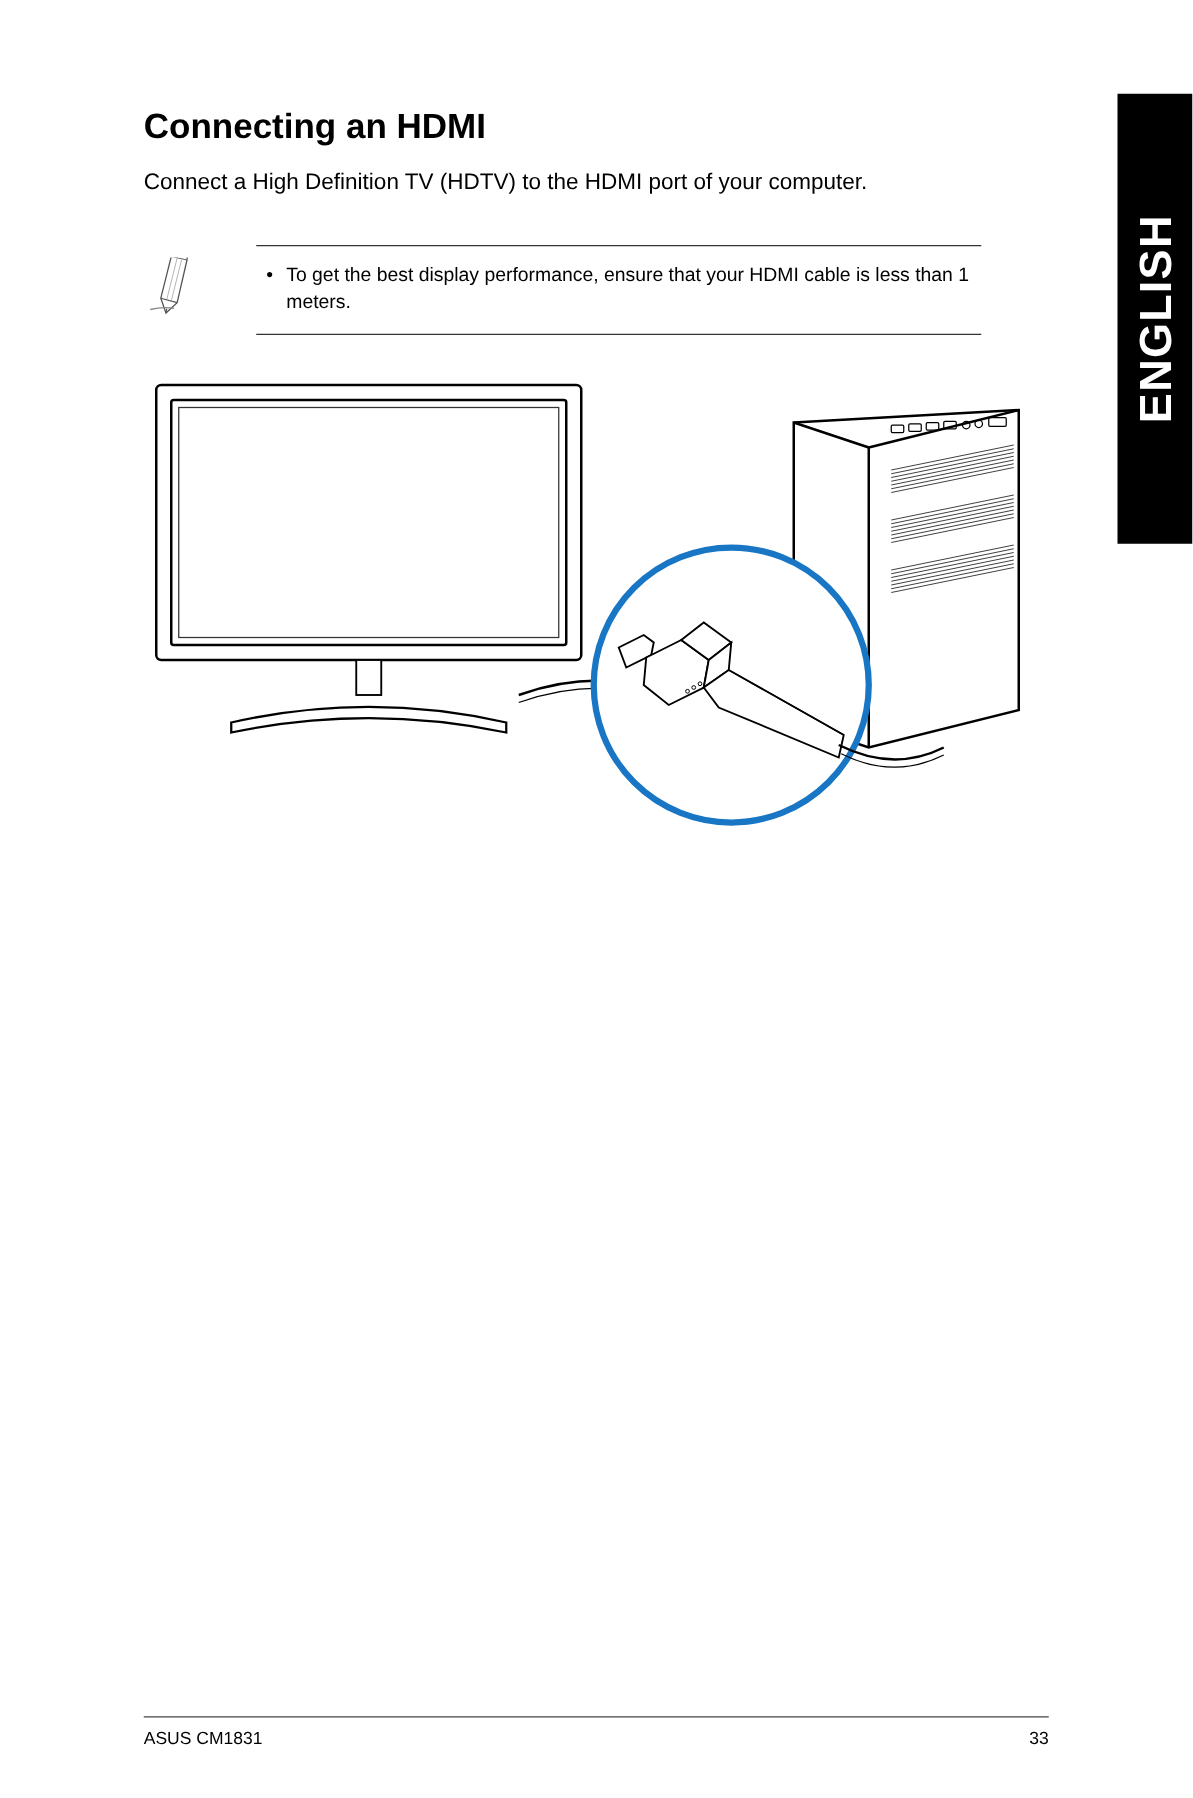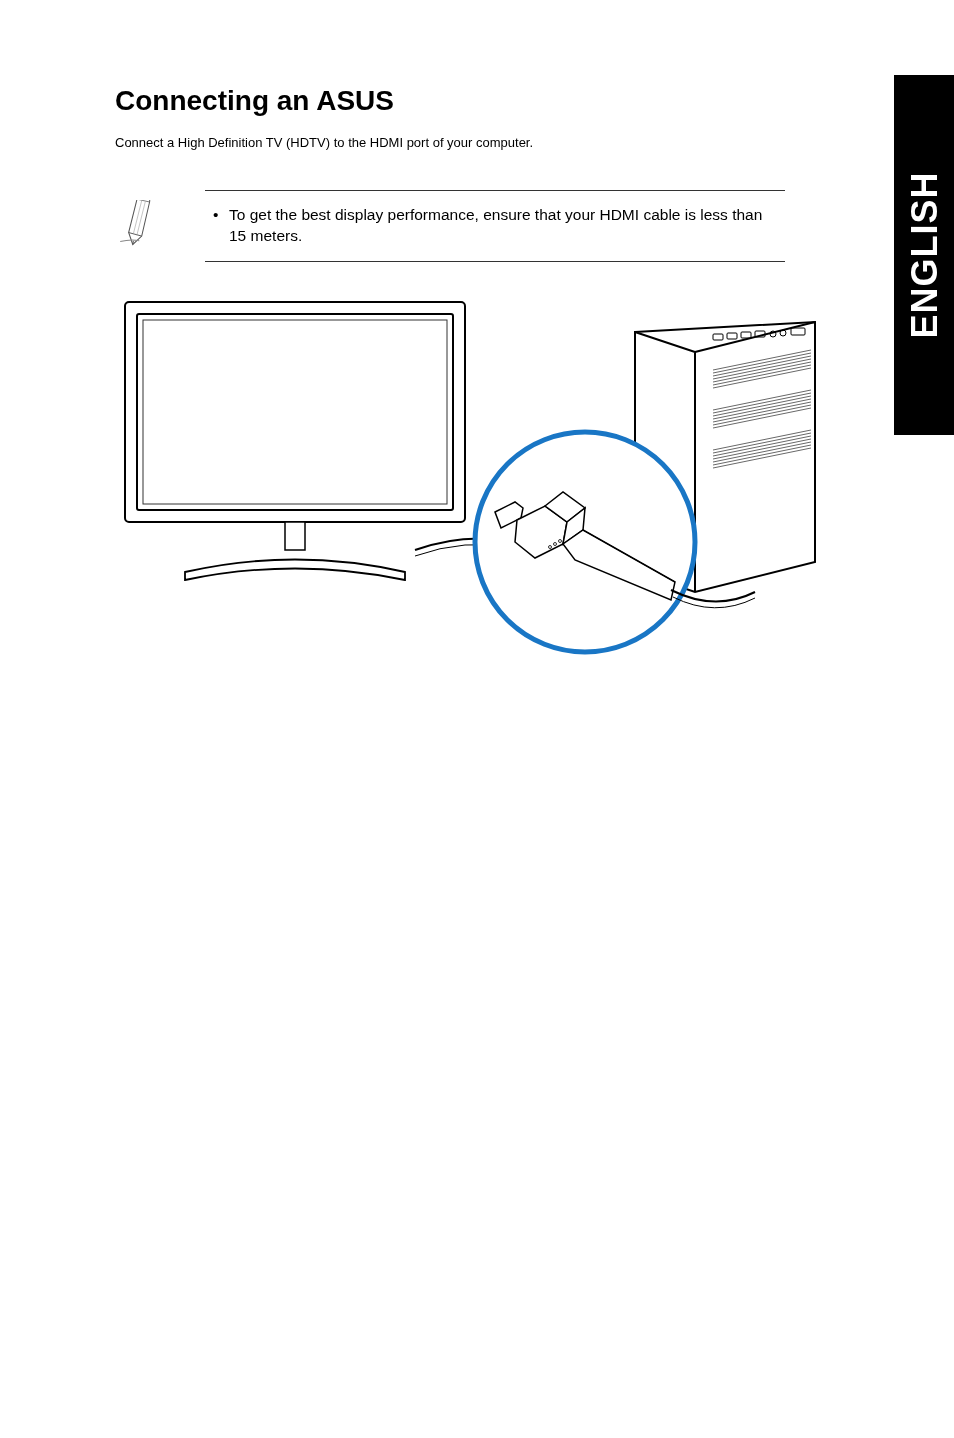--- a/index.html
+++ b/index.html
@@ -1,61 +1,61 @@
 <!DOCTYPE html>
 <html><head>
 <meta charset="utf-8">
 <style>
   * { box-sizing: border-box; margin: 0; padding: 0; }
   html, body { width: 954px; height: 1438px; background: #fff; font-family: Arial, Helvetica, sans-serif; color: #000; }
   .page { position: relative; width: 954px; height: 1438px; padding: 85px 60px 0 115px; }
   .side-tab { position: absolute; right: 0; top: 75px; width: 60px; height: 360px; background: #000; display: flex; align-items: center; justify-content: center; }
   .side-tab span { color: #fff; font-size: 36px; font-weight: bold; font-family: Arial, sans-serif; transform: rotate(-90deg); letter-spacing: 1px; white-space: nowrap; }
   h1.title { font-size: 28px; font-weight: bold; font-family: Arial, sans-serif; margin-bottom: 18px; }
-  p.intro { font-size: 13px; font-family: Arial, sans-serif; margin-bottom: 40px; }
+  p.intro { font-size: 18px; font-family: Arial, sans-serif; margin-bottom: 40px; }
   .note-block { display: flex; align-items: flex-start; width: 670px; }
   .note-icon { width: 90px; flex: 0 0 90px; padding-top: 10px; }
   .note-content { flex: 1; border-top: 1px solid #333; border-bottom: 1px solid #333; padding: 14px 6px 14px 6px; }
   .note-content ul { list-style: none; }
   .note-content li { position: relative; padding-left: 18px; font-size: 15.5px; line-height: 1.35; margin-bottom: 12px; font-family: Arial, sans-serif; }
   .note-content li:last-child { margin-bottom: 0; }
   .note-content li::before { content: "•"; position: absolute; left: 2px; top: 0; }
   .diagram { margin-top: 30px; width: 710px; height: 380px; position: relative; }
   .footer { position: absolute; bottom: 40px; left: 115px; right: 115px; border-top: 1px solid #444; padding-top: 8px; display: flex; justify-content: space-between; font-size: 14px; font-family: Arial, sans-serif; }
 </style>
 </head>
 <body>
 
 <div class="page">
 
   <div class="side-tab">
     <span>ENGLISH</span>
   </div>
 
-  <h1 class="title">Connecting an ASUS</h1>
+  <h1 class="title">Connecting an HDMI</h1>
 
   <p class="intro">Connect a High Definition TV (HDTV) to the HDMI port of your computer.</p>
 
   <div class="note-block">
     <div class="note-icon">
       <svg viewBox="0 0 60 60" width="52" height="52">
         <g transform="rotate(-35 30 30)">
           <path d="M10 42 L14 28 L44 2 Q48 -1 52 3 L54 5 Q58 9 54 13 L24 40 L10 42 Z" fill="none" stroke="#555" stroke-width="1.2"></path>
           <path d="M14 28 L24 40" stroke="#555" stroke-width="1" fill="none"></path>
           <path d="M10 42 L13 39" stroke="#555" stroke-width="1" fill="none"></path>
           <path d="M44 2 L54 13" stroke="#555" stroke-width="0.8" fill="none"></path>
           <path d="M18 32 L48 6" stroke="#999" stroke-width="0.6" fill="none"></path>
           <path d="M20 36 L50 10" stroke="#999" stroke-width="0.6" fill="none"></path>
         </g>
         <path d="M6 48 Q18 45 28 47" stroke="#888" stroke-width="1.2" fill="none"></path>
       </svg>
     </div>
     <div class="note-content">
       <ul>
-        <li>To get the best display performance, ensure that your HDMI cable is less than 15 meters.</li>
+        <li>To get the best display performance, ensure that your HDMI cable is less than 1 meters.</li>
       </ul>
     </div>
   </div>
 
   <div class="diagram">
     <svg viewBox="0 0 710 380" width="710" height="380">
 
       <g>
         <rect x="10" y="10" width="340" height="220" rx="4" fill="#fff" stroke="#000" stroke-width="2"></rect>
         <rect x="22" y="22" width="316" height="196" rx="2" fill="#fff" stroke="#000" stroke-width="2"></rect>
@@ -127,14 +127,18 @@
         <path d="M556 298 Q600 320 640 300" fill="none" stroke="#000" stroke-width="2"></path>
         <path d="M558 305 Q600 326 640 306" fill="none" stroke="#000" stroke-width="1"></path>
 
         <circle cx="435" cy="255" r="1.5" fill="none" stroke="#000" stroke-width="0.8"></circle>
         <circle cx="440" cy="252" r="1.5" fill="none" stroke="#000" stroke-width="0.8"></circle>
         <circle cx="445" cy="249" r="1.5" fill="none" stroke="#000" stroke-width="0.8"></circle>
       </g>
     </svg>
   </div>
 
+  <div class="footer">
+    <span>ASUS CM1831</span>
+    <span>33</span>
+  </div>
 
 </div>
 
 </body></html>

